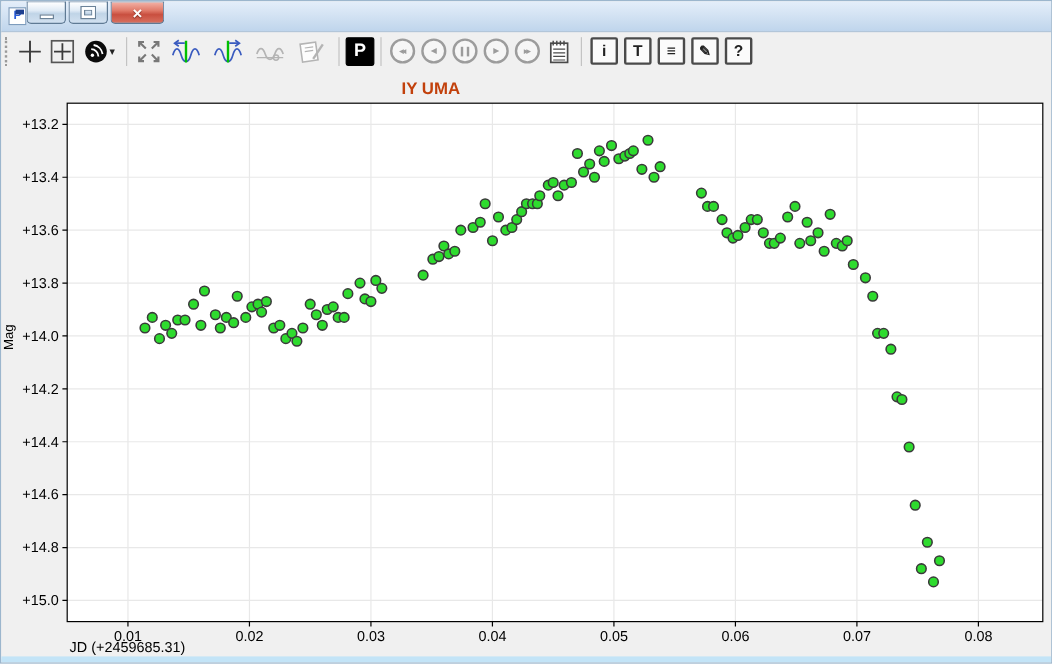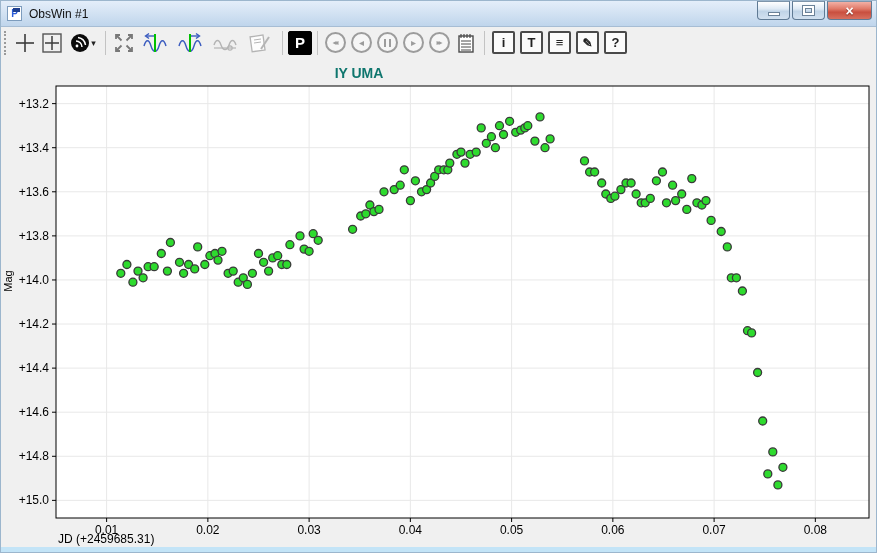--- a/index.html
+++ b/index.html
@@ -31,38 +31,37 @@
   .pbtn { width:24px; height:24px; background:#000; color:#fff; border:1px solid #000; border-radius:2px; font-weight:bold; font-size:15px; font-family:"Liberation Sans",sans-serif; display:flex; align-items:center; justify-content:center; }
   .circle-btn { width:21px; height:21px; border:2px solid #9c9c9c; border-radius:50%; background:#f6f6f6; color:#9c9c9c; display:flex; align-items:center; justify-content:center; margin:0 2px; padding:0; }
   .circle-btn .dbl { font-size:8px; letter-spacing:-2px; line-height:1; transform:translateX(-1px); }
   .circle-btn .sgl { font-size:10px; line-height:1; }
   .pause-glyph { width:7px; height:8px; border-left:2px solid #9c9c9c; border-right:2px solid #9c9c9c; }
   .boxed { width:23px; height:23px; border:2px solid #4a4a4a; border-radius:2px; background:#fbfbfb; color:#222; font-size:13px; font-weight:bold; display:flex; align-items:center; justify-content:center; margin:0 2px; padding:0; font-family:"Liberation Sans",sans-serif; }
 
   
   #chart-area { position:relative; width:875px; height:491px; background:#f0f0f0; }
   #plot-svg { position:absolute; left:0; top:0; }
-  #chart-title { position:absolute; left:0; top:7px; width:716px; text-align:center; font-size:14px; font-weight:bold; color:#0f766e; }
+  #chart-title { position:absolute; left:0; top:7px; width:716px; text-align:center; font-size:14px; font-weight:bold; color:#c2410c; }
   #ylabel { position:absolute; left:-7px; top:216px; width:30px; height:14px; font-size:11px; color:#000; text-align:center; transform:rotate(-90deg); }
   #xlabel { position:absolute; left:57px; top:474px; font-size:12px; color:#000;text-align:center; }
   #readout { position:absolute; right:5px; top:474px; font-size:12px; color:#000; }
 
   #bottom-strip { position:absolute; left:0; bottom:0; width:875px; height:5px; background:#c3e4f7; }
 </style>
 </head>
 <body>
 
 <div id="window">
 
   <div id="titlebar">
     <span class="app-icon">
       <span class="app-icon-bar"></span>
       <span class="app-icon-letter">P</span>
     </span>
-    <span id="window-title">ObsWin #1</span>
     <span class="win-controls">
       <span class="win-btn min">
           <span class="glyph-min"></span>
         </span>
       <span class="win-btn max">
           <span class="glyph-max"></span>
         </span>
       <span class="win-btn close">
           <span class="glyph-close">×</span>
         </span>

